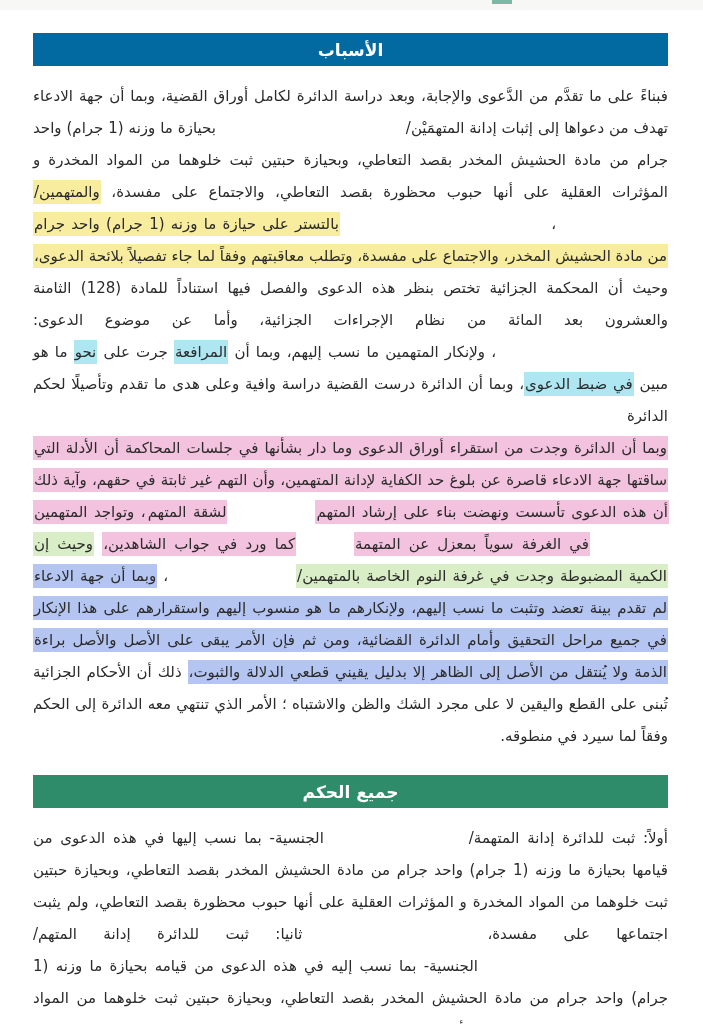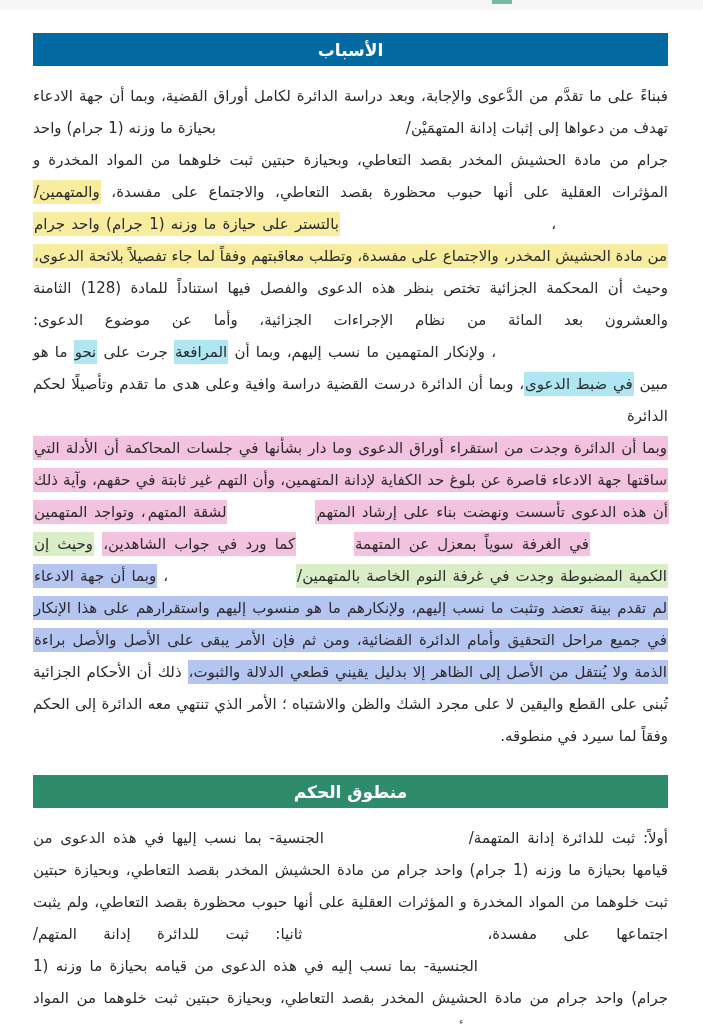--- a/index.html
+++ b/index.html
@@ -65,19 +65,19 @@
 
     <section>
       <div class="bar" style="background: #0369a1;">
         <span>الأسباب</span>
       </div>
       <p class="body-text" dir="rtl" lang="ar" style="color: rgb(43, 43, 43);"><span>فبناءً على ما تقدَّم من الدَّعوى والإجابة، وبعد دراسة الدائرة لكامل أوراق القضية، وبما أن جهة الادعاء تهدف من دعواها إلى إثبات إدانة المتهمَيْن/</span><span class="gap" style="width: 190px;"></span><span>بحيازة ما وزنه (1 جرام) واحد جرام من مادة الحشيش المخدر بقصد التعاطي، وبحيازة حبتين ثبت خلوهما من المواد المخدرة و المؤثرات العقلية على أنها حبوب محظورة بقصد التعاطي، والاجتماع على مفسدة، </span><span class="hl" style="background: rgb(248, 236, 158);">والمتهمين/</span><span class="gap" style="width: 112px;"></span><span>، </span><span class="gap" style="width: 205px;"></span><span class="hl" style="background: rgb(248, 236, 158);">بالتستر على حيازة ما وزنه (1 جرام) واحد جرام من مادة الحشيش المخدر، والاجتماع على مفسدة، وتطلب معاقبتهم وفقاً لما جاء تفصيلاً بلائحة الدعوى،</span><span> وحيث أن المحكمة الجزائية تختص بنظر هذه الدعوى والفصل فيها استناداً للمادة (128) الثامنة والعشرون بعد المائة من نظام الإجراءات الجزائية، وأما عن موضوع الدعوى:</span><span class="gap" style="width: 172px;"></span><span>، ولإنكار المتهمين ما نسب إليهم، وبما أن </span><span class="hl" style="background: rgb(174, 230, 242);">المرافعة</span><span> جرت على </span><span class="hl" style="background: rgb(174, 230, 242);">نحو</span><span> ما هو مبين </span><span class="hl" style="background: rgb(174, 230, 242);">في ضبط الدعوى</span><span>، وبما أن الدائرة درست القضية دراسة وافية وعلى هدى ما تقدم وتأصيلًا لحكم الدائرة</span><br><span class="hl" style="background: rgb(243, 194, 222);">وبما أن الدائرة وجدت من استقراء أوراق الدعوى وما دار بشأنها في جلسات المحاكمة أن الأدلة التي ساقتها جهة الادعاء قاصرة عن بلوغ حد الكفاية لإدانة المتهمين، وأن التهم غير ثابتة في حقهم، وآية ذلك أن هذه الدعوى تأسست ونهضت بناء على إرشاد المتهم</span><span class="gap" style="width: 88px;"></span><span class="hl" style="background: rgb(243, 194, 222);">لشقة المتهم</span><span class="hl" style="background: rgb(243, 194, 222);">، وتواجد المتهمين</span><span class="gap" style="width: 78px;"></span><span class="hl" style="background: rgb(243, 194, 222);">في الغرفة سوياً بمعزل عن المتهمة</span><span class="gap" style="width: 58px;"></span><span class="hl" style="background: rgb(243, 194, 222);">كما ورد في جواب الشاهدين،</span><span> </span><span class="hl" style="background: rgb(217, 237, 198);">وحيث إن الكمية المضبوطة وجدت في غرفة النوم الخاصة بالمتهمين/</span><span class="gap" style="width: 128px;"></span><span>، </span><span class="hl" style="background: rgb(181, 197, 241);">وبما أن جهة الادعاء لم تقدم بينة تعضد وتثبت ما نسب إليهم، ولإنكارهم ما هو منسوب إليهم واستقرارهم على هذا الإنكار في جميع مراحل التحقيق وأمام الدائرة القضائية، ومن ثم فإن الأمر يبقى على الأصل والأصل براءة الذمة ولا يُنتقل من الأصل إلى الظاهر إلا بدليل يقيني قطعي الدلالة والثبوت،</span><span> ذلك أن الأحكام الجزائية تُبنى على القطع واليقين لا على مجرد الشك والظن والاشتباه ؛ الأمر الذي تنتهي معه الدائرة إلى الحكم وفقاً لما سيرد في منطوقه.</span></p>
     </section>
 
     <section class="verdict-bar-wrap">
       <div class="bar" style="background: rgb(46, 140, 106);">
-        <span>منطوق الحكم</span>
+        <span>جميع الحكم</span>
       </div>
       <p class="body-text" dir="rtl" lang="ar" style="color: rgb(43, 43, 43);"><span>أولاً: ثبت للدائرة إدانة المتهمة/</span><span class="gap" style="width: 145px;"></span><span>الجنسية- بما نسب إليها في هذه الدعوى من قيامها بحيازة ما وزنه (1 جرام) واحد جرام من مادة الحشيش المخدر بقصد التعاطي، وبحيازة حبتين ثبت خلوهما من المواد المخدرة و المؤثرات العقلية على أنها حبوب محظورة بقصد التعاطي، ولم يثبت اجتماعها على مفسدة،</span><span class="gap" style="width: 185px;"></span><span>ثانيا: ثبت للدائرة إدانة المتهم/</span><span class="gap" style="width: 190px;"></span><span>الجنسية- بما نسب إليه في هذه الدعوى من قيامه بحيازة ما وزنه (1 جرام) واحد جرام من مادة الحشيش المخدر بقصد التعاطي، وبحيازة حبتين ثبت خلوهما من المواد المخدرة و المؤثرات العقلية على أنها حبوب محظورة بقصد التعاطي، ولم يثبت اجتماعه على مفسدة،</span><br></p>
     </section>
 
   </div>
 </div>
 
 </body></html>

